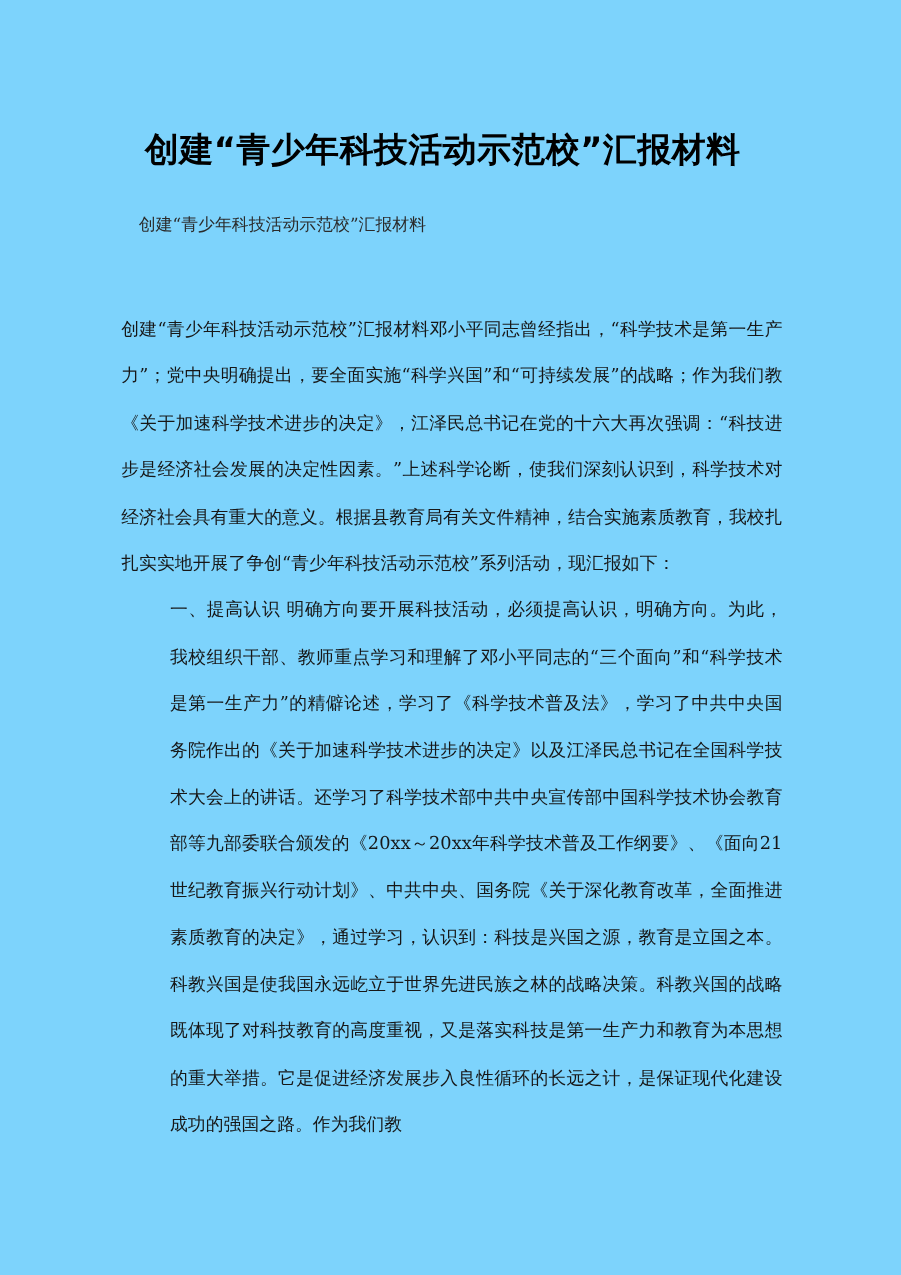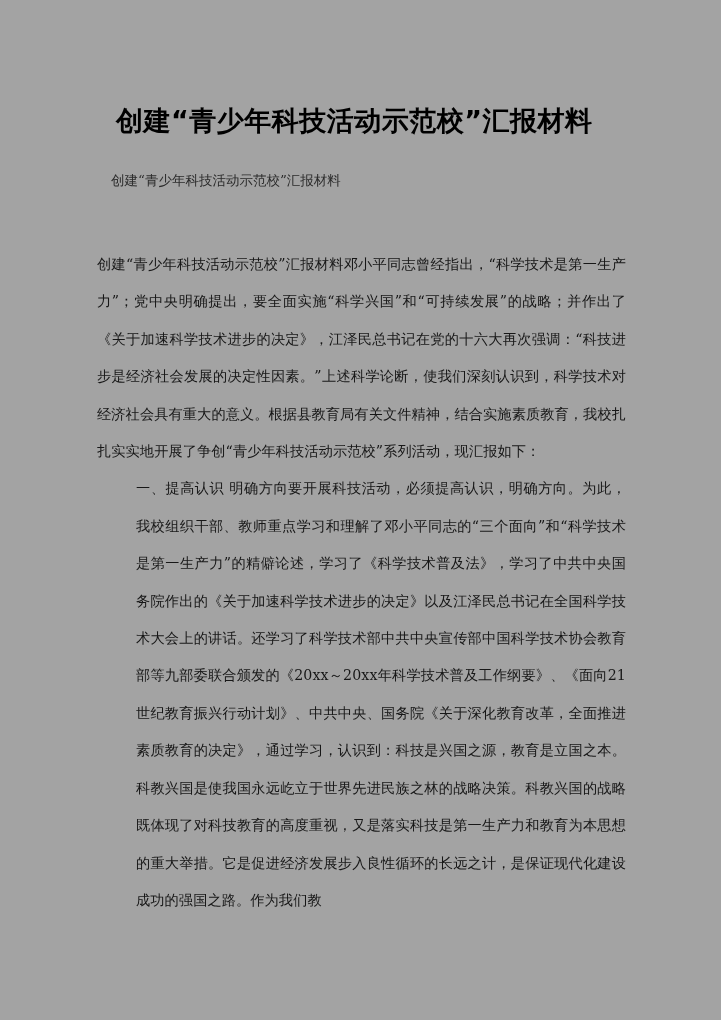--- a/index.html
+++ b/index.html
@@ -12,21 +12,21 @@
     height: 1020px;
     overflow: hidden;
     font-family: "DejaVu Serif", "Liberation Serif", serif;
     color: #1a1a1a;
     -webkit-font-smoothing: antialiased;
   }
   .page {
     position: relative;
     width: 721px;
     height: 1020px;
-    background: #a3a3a3;
+    background: #7dd3fc;
     box-sizing: border-box;
   }
 
   
   .doc-title {
     position: absolute;
     left: 116px;
     top: 86px;
     width: 500px;
     font-family: "DejaVu Sans", "Liberation Sans", sans-serif;
@@ -79,17 +79,17 @@
 </head>
 <body>
 
 <div class="page">
 
   <h1 class="doc-title">创建“青少年科技活动示范校”汇报材料</h1>
 
   <div class="doc-subtitle">创建“青少年科技活动示范校”汇报材料</div>
 
   <div class="doc-body">
-    <p class="para">创建“青少年科技活动示范校”汇报材料邓小平同志曾经指出，“科学技术是第一生产力”；党中央明确提出，要全面实施“科学兴国”和“可持续发展”的战略；并作出了《关于加速科学技术进步的决定》，江泽民总书记在党的十六大再次强调：“科技进步是经济社会发展的决定性因素。”上述科学论断，使我们深刻认识到，科学技术对经济社会具有重大的意义。根据县教育局有关文件精神，结合实施素质教育，我校扎扎实实地开展了争创“青少年科技活动示范校”系列活动，现汇报如下：</p>
+    <p class="para">创建“青少年科技活动示范校”汇报材料邓小平同志曾经指出，“科学技术是第一生产力”；党中央明确提出，要全面实施“科学兴国”和“可持续发展”的战略；作为我们教《关于加速科学技术进步的决定》，江泽民总书记在党的十六大再次强调：“科技进步是经济社会发展的决定性因素。”上述科学论断，使我们深刻认识到，科学技术对经济社会具有重大的意义。根据县教育局有关文件精神，结合实施素质教育，我校扎扎实实地开展了争创“青少年科技活动示范校”系列活动，现汇报如下：</p>
     <p class="para">一、提高认识 明确方向要开展科技活动，必须提高认识，明确方向。为此，我校组织干部、教师重点学习和理解了邓小平同志的“三个面向”和“科学技术是第一生产力”的精僻论述，学习了《科学技术普及法》，学习了中共中央国务院作出的《关于加速科学技术进步的决定》以及江泽民总书记在全国科学技术大会上的讲话。还学习了科学技术部中共中央宣传部中国科学技术协会教育部等九部委联合颁发的《20xx～20xx年科学技术普及工作纲要》、《面向21世纪教育振兴行动计划》、中共中央、国务院《关于深化教育改革，全面推进素质教育的决定》，通过学习，认识到：科技是兴国之源，教育是立国之本。科教兴国是使我国永远屹立于世界先进民族之林的战略决策。科教兴国的战略既体现了对科技教育的高度重视，又是落实科技是第一生产力和教育为本思想的重大举措。它是促进经济发展步入良性循环的长远之计，是保证现代化建设成功的强国之路。作为我们教</p>
   </div>
 
 </div>
 
 </body></html>

